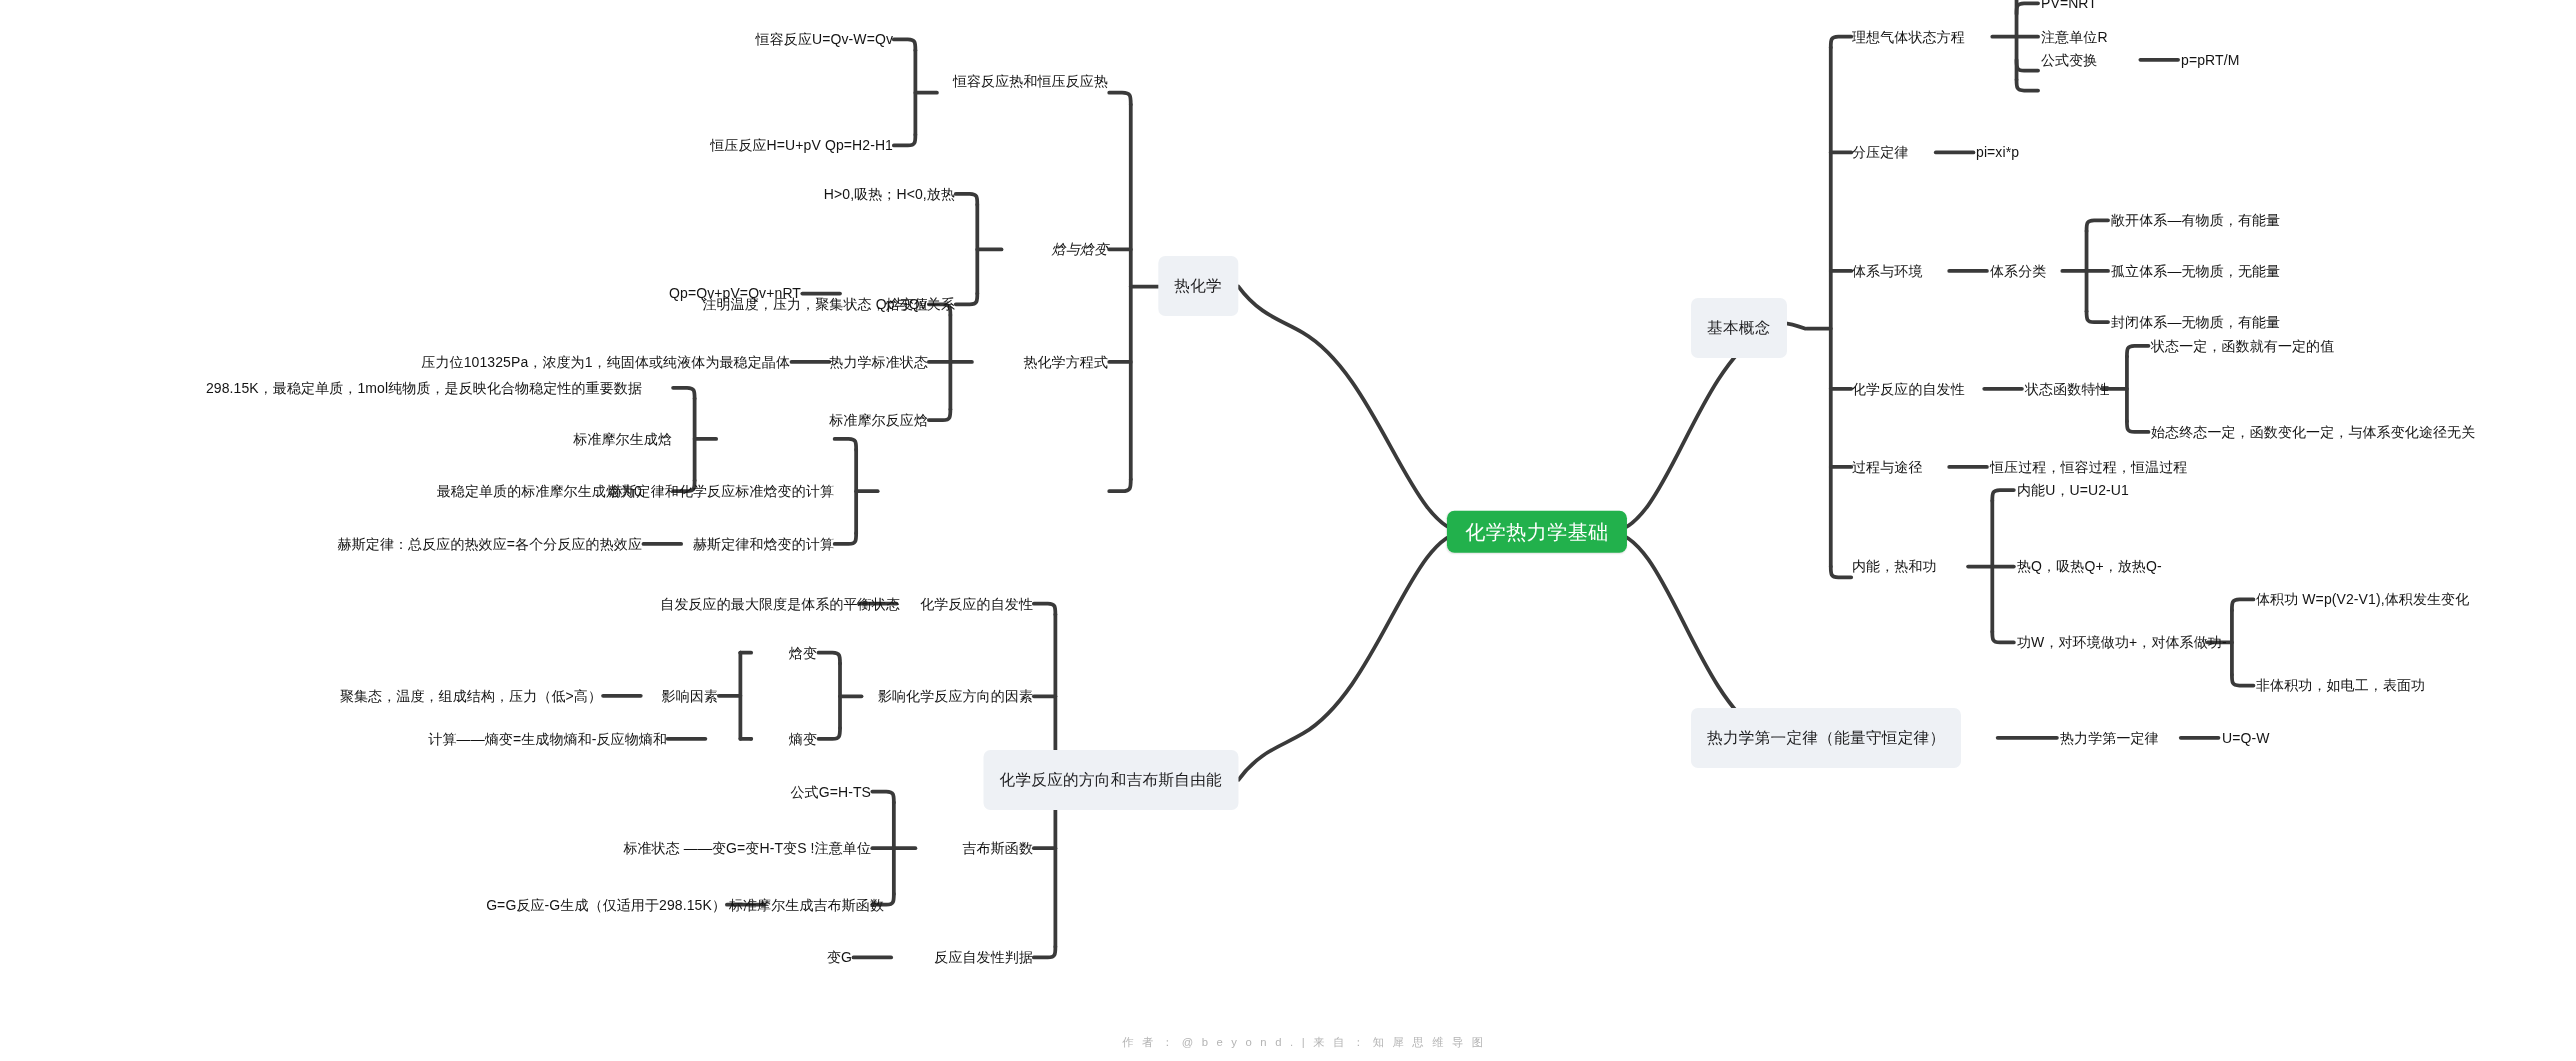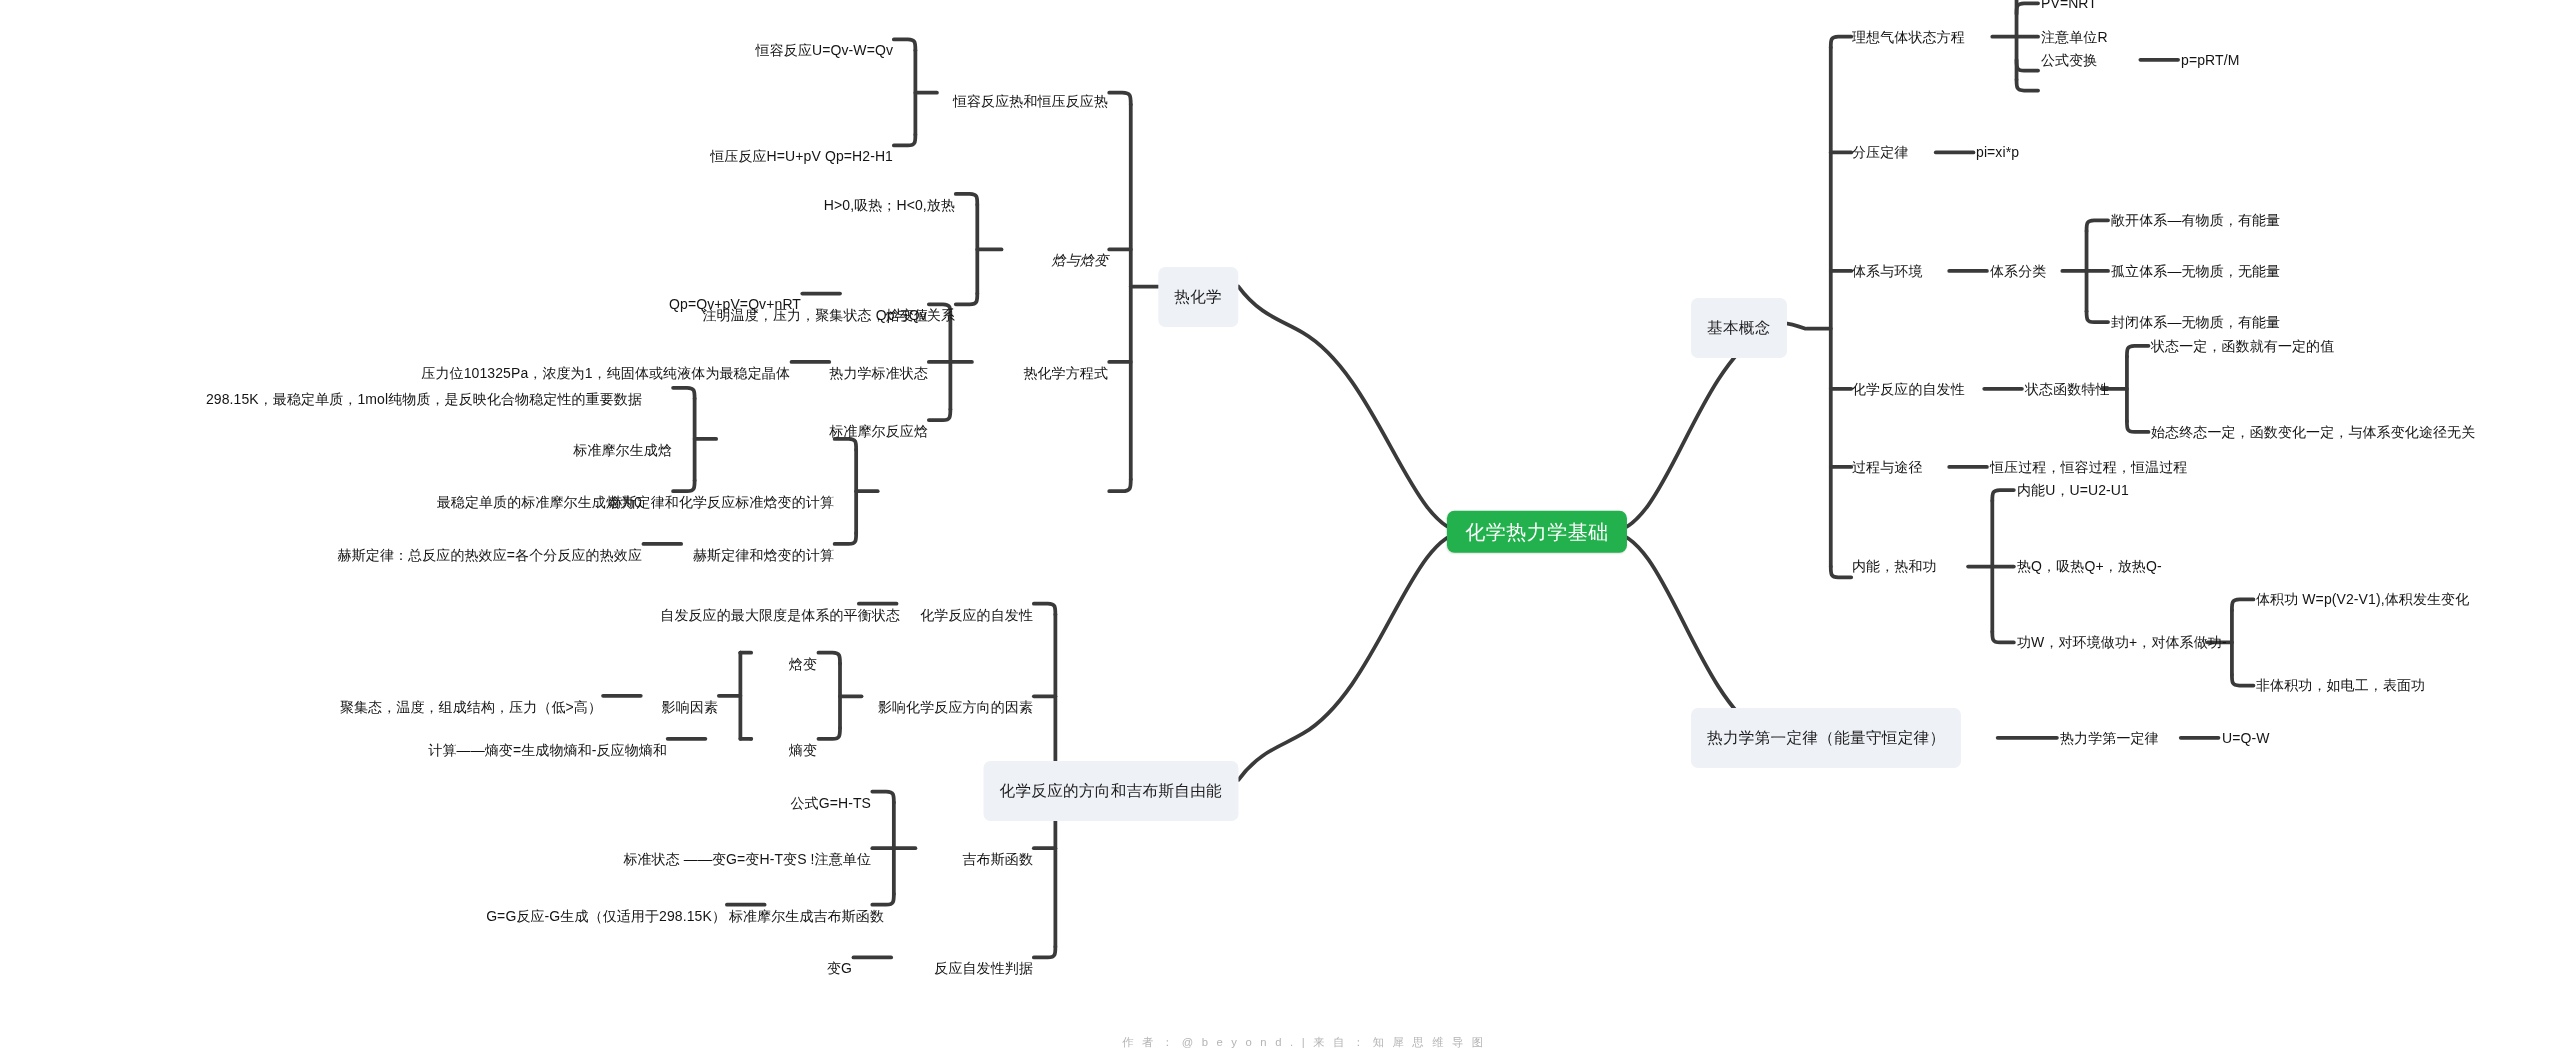--- a/index.html
+++ b/index.html
@@ -27,21 +27,21 @@
     stroke-linejoin:round;
   }
 
   .node{
     position:absolute;
     white-space:nowrap;
     line-height:1.15;
     transform:translateY(-50%);
   }
   .node.r{  }
-  .node.l{ transform:translate(-100%,-50%);margin-top:11px; } 
+  .node.l{ transform:translate(-100%,-50%); } 
 
   
   .root{
     background:#22b14c;
     color:#ffffff;
     border-radius:7.5px;
     padding:9.7px 18.3px;
     font-size:20px;
     font-weight:400;
     letter-spacing:0.5px;
@@ -238,21 +238,21 @@
   <div class="node root" style="left: 1537px; top: 532px; background: rgb(34, 177, 76);">化学热力学基础</div>
 
   <div class="node pill l" style="left:1238px; top:286px;">热化学</div>
 
   <div class="node pill l" style="left:1238px; top:780px;">化学反应的方向和吉布斯自由能</div>
 
   <div class="node pill r" style="left:1691px; top:328px;">基本概念</div>
 
   <div class="node pill r" style="left:1691px; top:738px;">热力学第一定律（能量守恒定律）</div>
 
-  <div class="node txt l" style="left:1108px; top:90px;text-align:right;">恒容反应热和恒压反应热</div>
+  <div class="node txt l" style="left:1108px; top:81px;text-align:right;">恒容反应热和恒压反应热</div>
   <div class="node txt l" style="left:893px; top:39px;">恒容反应U=Qv-W=Qv</div>
   <div class="node txt l" style="left:893px; top:145px;">恒压反应H=U+pV  Qp=H2-H1</div>
 
   <div class="node txt l" style="left:1108px; top:249px;font-style:italic;">焓与焓变</div>
   <div class="node txt l" style="left:955px; top:194px;">H&gt;0,吸热；H&lt;0,放热</div>
   <div class="node txt l" style="left:955px; top:304px;">Qp与Qv关系</div>
   <div class="node txt l" style="left:801px; top:293px;">Qp=Qv+pV=Qv+nRT</div>
 
   <div class="node txt l" style="left:1108px; top:362px;">热化学方程式</div>
   <div class="node txt l" style="left:928px; top:304px;">注明温度，压力，聚集状态，焓变值</div>

